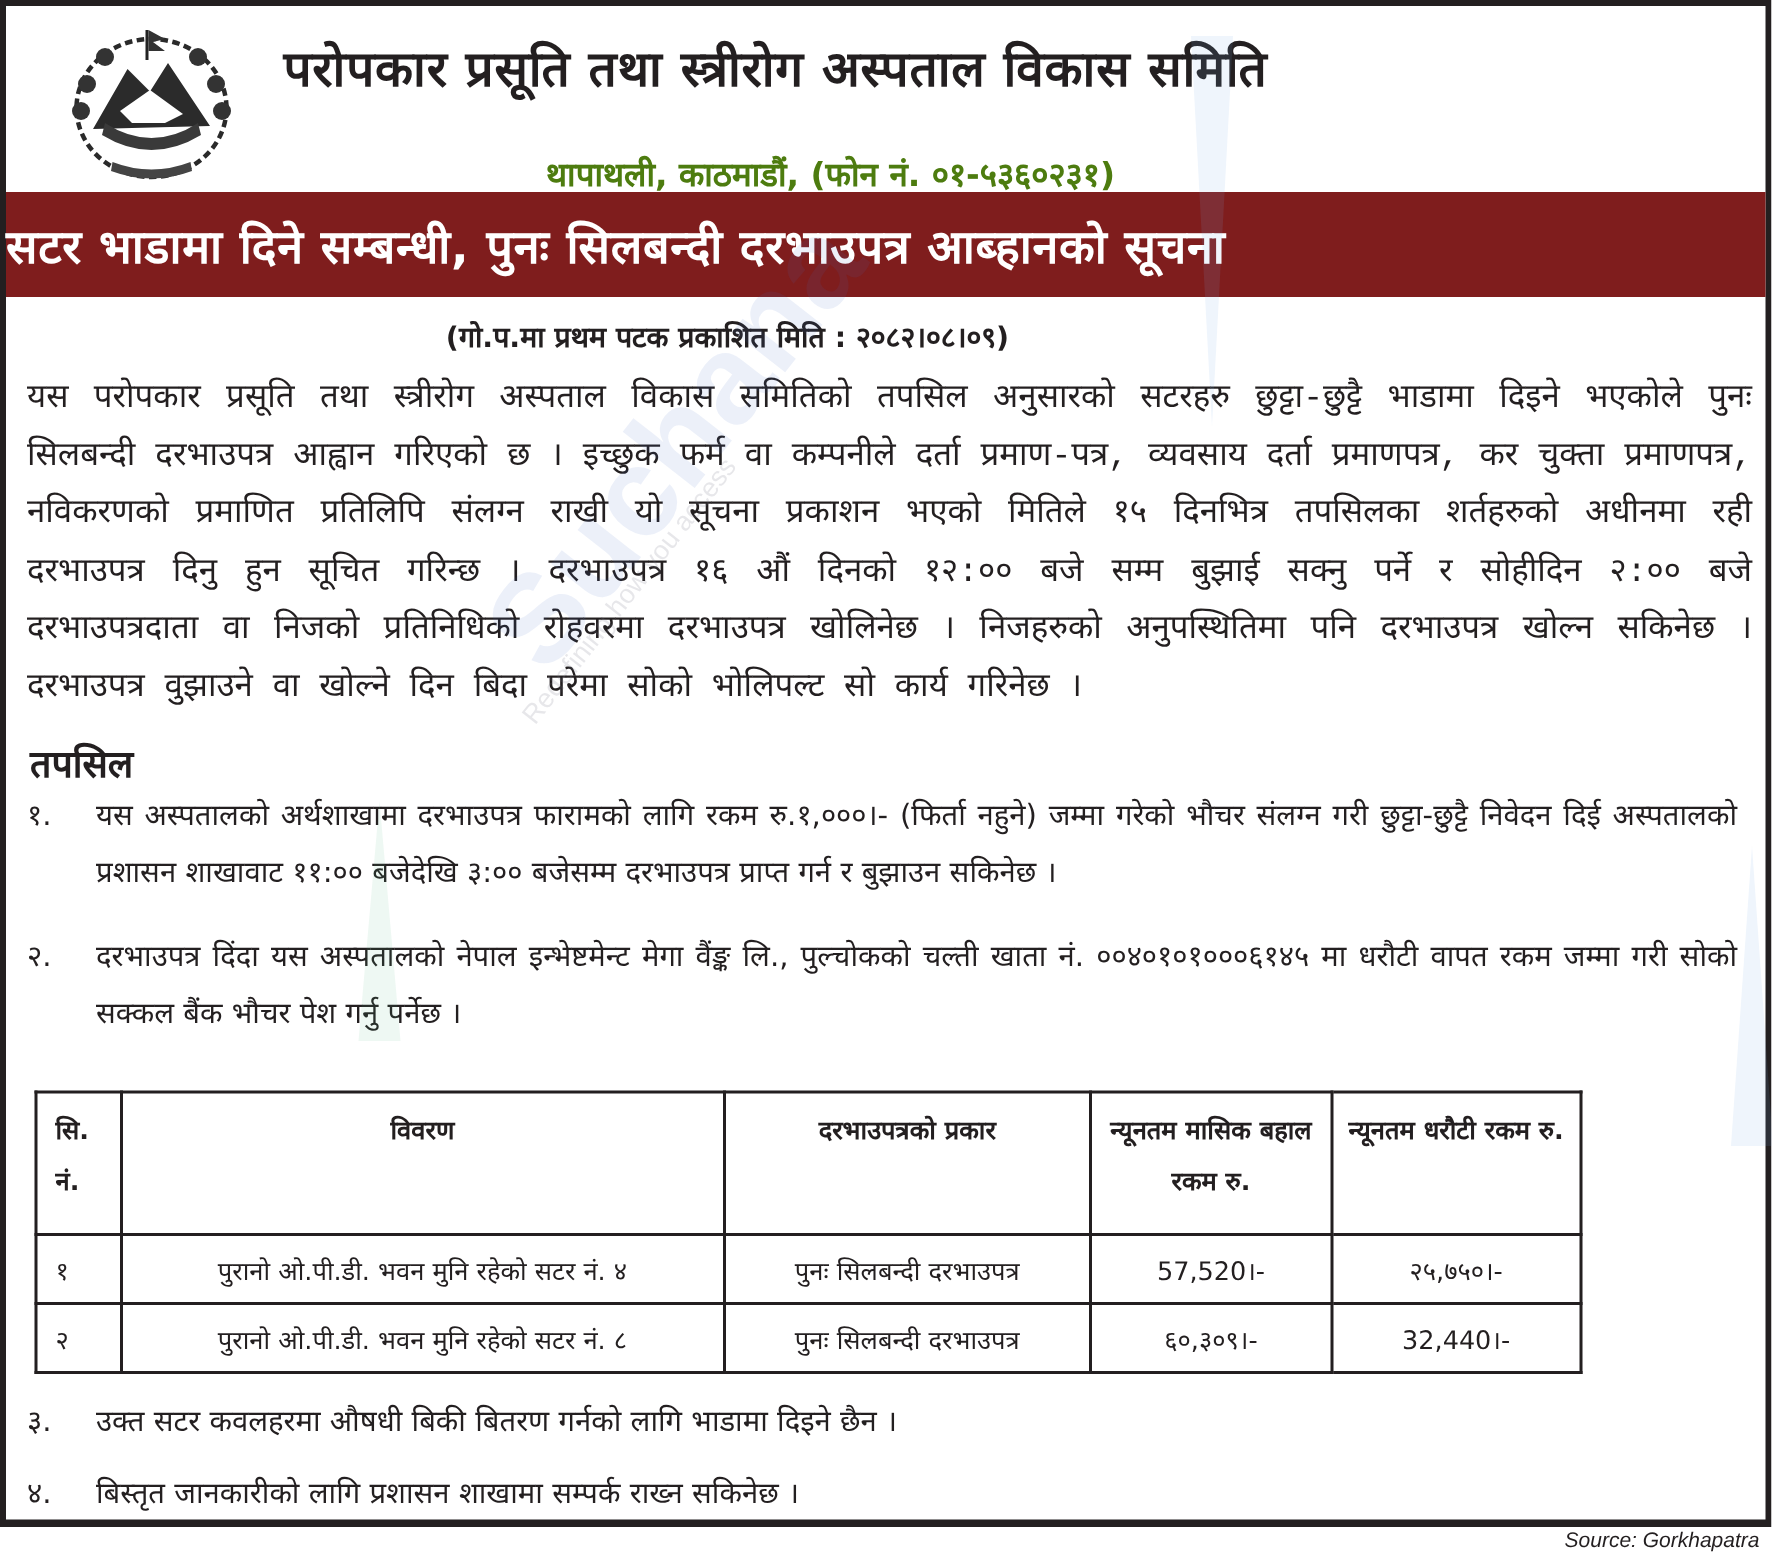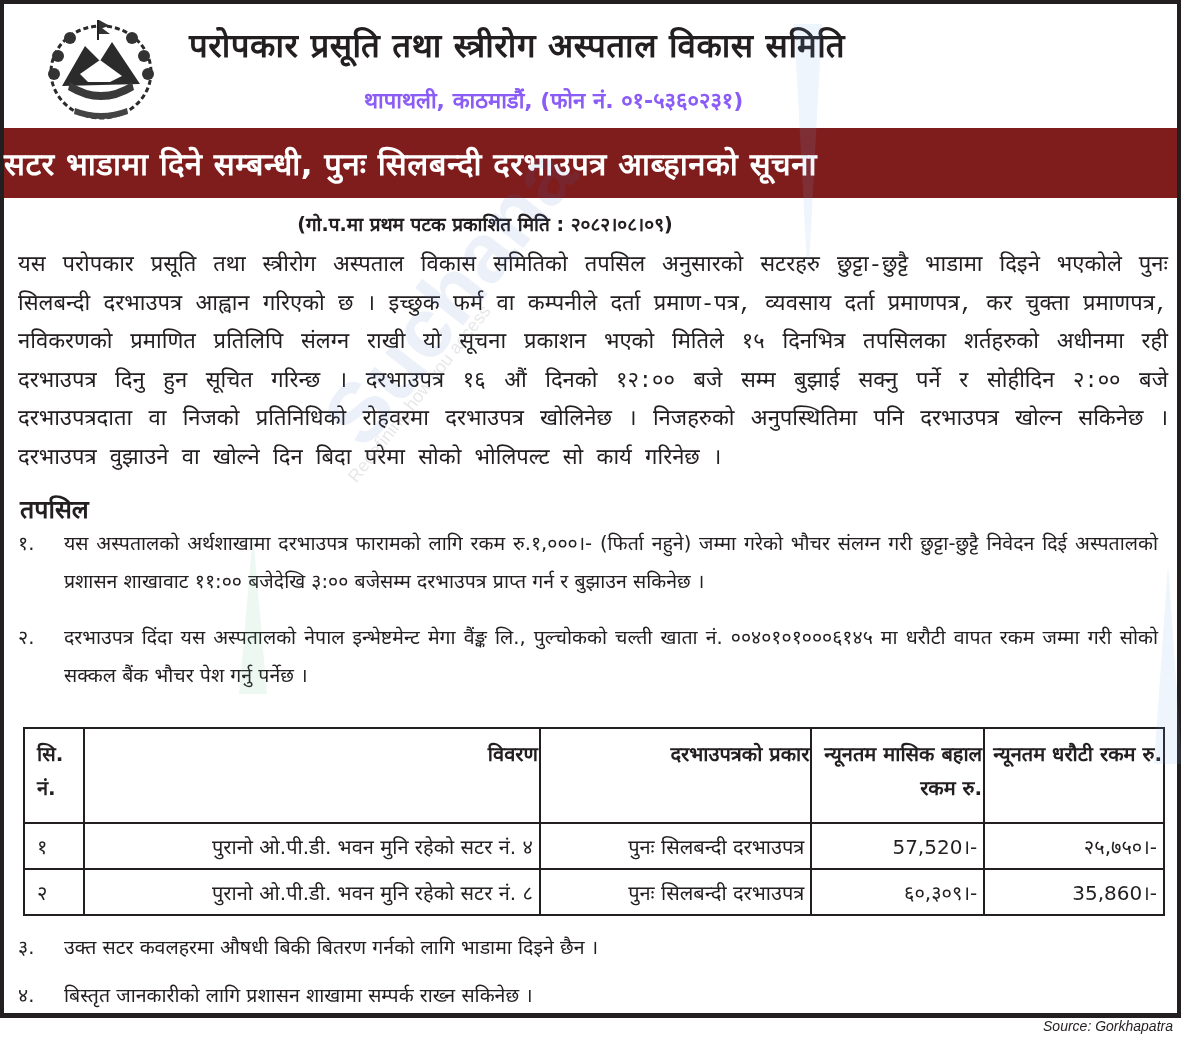--- a/index.html
+++ b/index.html
@@ -3,36 +3,36 @@
 <meta charset="utf-8">
 <style>
   html, body { margin: 0; padding: 0; background: #ffffff; }
   body { width: 1181px; height: 1043px; position: relative; overflow: hidden;
          font-family: "DejaVu Sans", "Liberation Sans", sans-serif; color: #231f20; }
   .frame { position: absolute; left: 0; top: 0; width: 1181px; height: 1018px;
            box-sizing: border-box; border: 4px solid #231f20; border-bottom-width: 5px; background: #fff; }
   .header { position: absolute; left: 0; top: 0; width: 1173px; height: 92px; }
   .logo { position: absolute; left: 36px; top: 12px; width: 122px; height: 108px; }
   .org-name { position: absolute; left: 185px; top: 18px; font-size: 33px; font-weight: bold; letter-spacing: 0.5px; white-space: nowrap; color: #231f20; }
-  .org-address { position: absolute; left: 360px; top: 80px; font-size: 22px; font-weight: bold; white-space: nowrap; color: #8b5cf6; }
+  .org-address { position: absolute; left: 360px; top: 96px; font-size: 22px; font-weight: bold; white-space: nowrap; color: #4d7c0f; }
   .title-band { position: absolute; left: 0; top: 124px; width: 1173px; height: 70px; background: #7f1d1d;
                 display: flex; align-items: center; justify-content: flex-start; }
   .title-band span { color: #fff; font-size: 31px; font-weight: bold; letter-spacing: 0.5px; white-space: nowrap; }
   .pub-date { position: absolute; left: 0; top: 207px; width: 962px; text-align: center; font-size: 19px; font-weight: bold; white-space: nowrap; }
   .intro { position: absolute; left: 14px; top: 243px; width: 1150px; font-size: 22px; line-height: 38.5px; text-align: justify; text-align-last: left; font-family: Liberation Mono, monospace; }
   .section-heading { position: absolute; left: 16px; top: 487px; font-size: 25px; font-weight: bold; }
   .item { position: absolute; left: 14px; font-size: 19.5px; line-height: 38px; display: flex; }
   .item .num { width: 46px; flex: 0 0 46px; }
   .item .txt { width: 1094px; text-align: justify; text-align-last: left; }
   .item-1 { top: 521px; }
   .item-2 { top: 615px; }
   .item-3 { top: 925px; }
   .item-4 { top: 973px; }
-  table.shutters { position: absolute; left: 19px; top: 723px; width: 1142px; border-collapse: collapse; font-size: 20px; }
-  table.shutters th, table.shutters td { border: 2px solid #231f20; text-align: right; }
+  table.shutters { position: absolute; left: 19px; top: 723px; width: 1032px; border-collapse: collapse; font-size: 17px; }
+  table.shutters th, table.shutters td { border: 2px solid #231f20; text-align: center; }
   table.shutters th { font-weight: bold; height: 84px; vertical-align: top; padding-top: 8px; line-height: 34px; }
   table.shutters td { height: 44px; padding: 0 6px; }
   table.shutters th.sn, table.shutters td.sn { text-align: left; padding-left: 12px; }
   .source { position: absolute; right: 8px; top: 1018px; font-style: italic; font-size: 14px; font-family: "Liberation Sans", sans-serif; color: #231f20; text-align: right; }
   .watermark { position: absolute; pointer-events: none; }
   .wm-text { left: 300px; top: 400px; font-size: 84px; font-weight: bold; color: rgba(70,110,200,0.10);
              transform: rotate(-52deg); transform-origin: left top; font-family: "Liberation Sans", sans-serif; white-space: nowrap; }
   .wm-sub { left: 340px; top: 470px; font-size: 18px; color: rgba(120,120,140,0.18);
             transform: rotate(-52deg); transform-origin: left top; font-family: "Liberation Sans", sans-serif; white-space: nowrap; }
   .wm-arrow { width: 0; height: 0; border-left: 14px solid transparent; border-right: 14px solid transparent; }
@@ -106,21 +106,21 @@
         <td>पुरानो ओ.पी.डी. भवन मुनि रहेको सटर नं. ४</td>
         <td>पुनः सिलबन्दी दरभाउपत्र</td>
         <td>57,520।-</td>
         <td>२५,७५०।-</td>
       </tr>
       <tr>
         <td class="sn">२</td>
         <td>पुरानो ओ.पी.डी. भवन मुनि रहेको सटर नं. ८</td>
         <td>पुनः सिलबन्दी दरभाउपत्र</td>
         <td>६०,३०९।-</td>
-        <td>35,860।-</td>
+        <td>32,440।-</td>
       </tr>
     </tbody>
   </table>
 
   <div class="item item-3">
     <span class="num">३.</span>
     <span class="txt">उक्त सटर कवलहरमा औषधी बिकी बितरण गर्नको लागि भाडामा दिइने छैन ।</span>
   </div>
   <div class="item item-4">
     <span class="num">४.</span>

